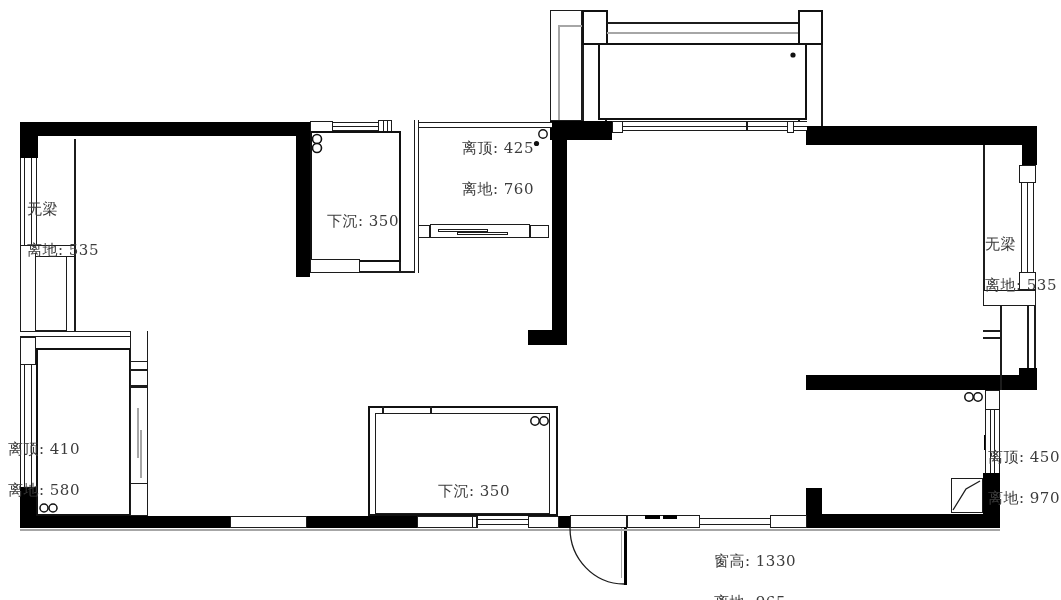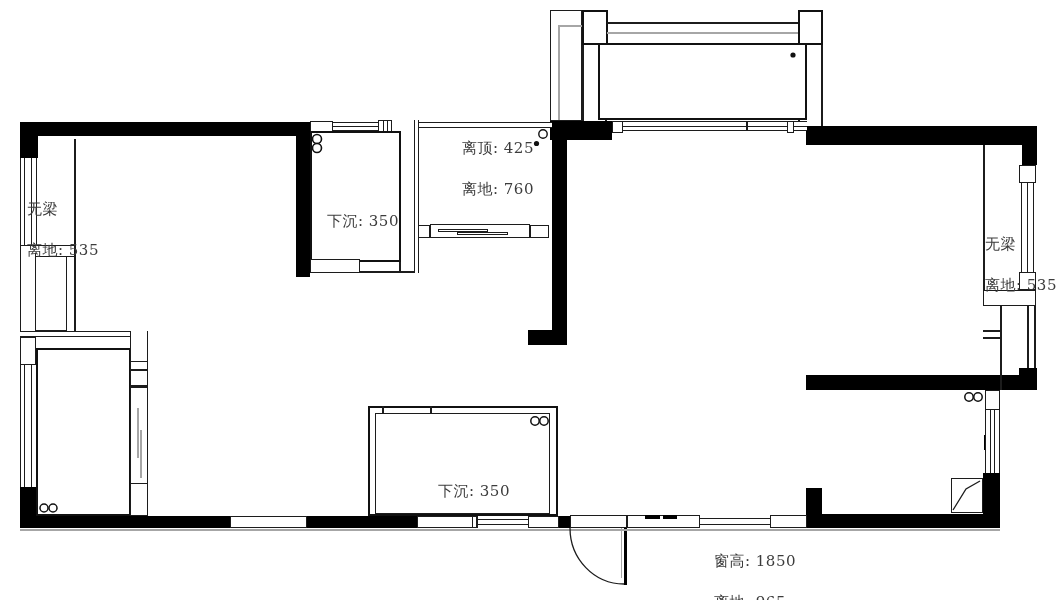--- a/index.html
+++ b/index.html
@@ -181,21 +181,29 @@
     <span>离顶: 425</span>
     <span>离地: 760</span>
   </div>
   <div class="lbl" style="left:327px;top:188px;">
     <span>下沉: 350</span>
   </div>
   <div class="lbl" style="left:985px;top:211px;">
     <span>无梁</span>
     <span>离地: 535</span>
   </div>
+  <div class="lbl" style="left:8px;top:416px;">
+    <span>离顶: 410</span>
+    <span>离地: 580</span>
+  </div>
+  <div class="lbl" style="left:988px;top:424px;">
+    <span>离顶: 450</span>
+    <span>离地: 970</span>
+  </div>
   <div class="lbl" style="left:438px;top:458px;">
     <span>下沉: 350</span>
   </div>
   <div class="lbl" style="left:714px;top:528px;">
-    <span>窗高: 1850</span>
+    <span>窗高: 1330</span>
     <span>离地: 965</span>
   </div>
 
 </div>
 
 </body></html>

